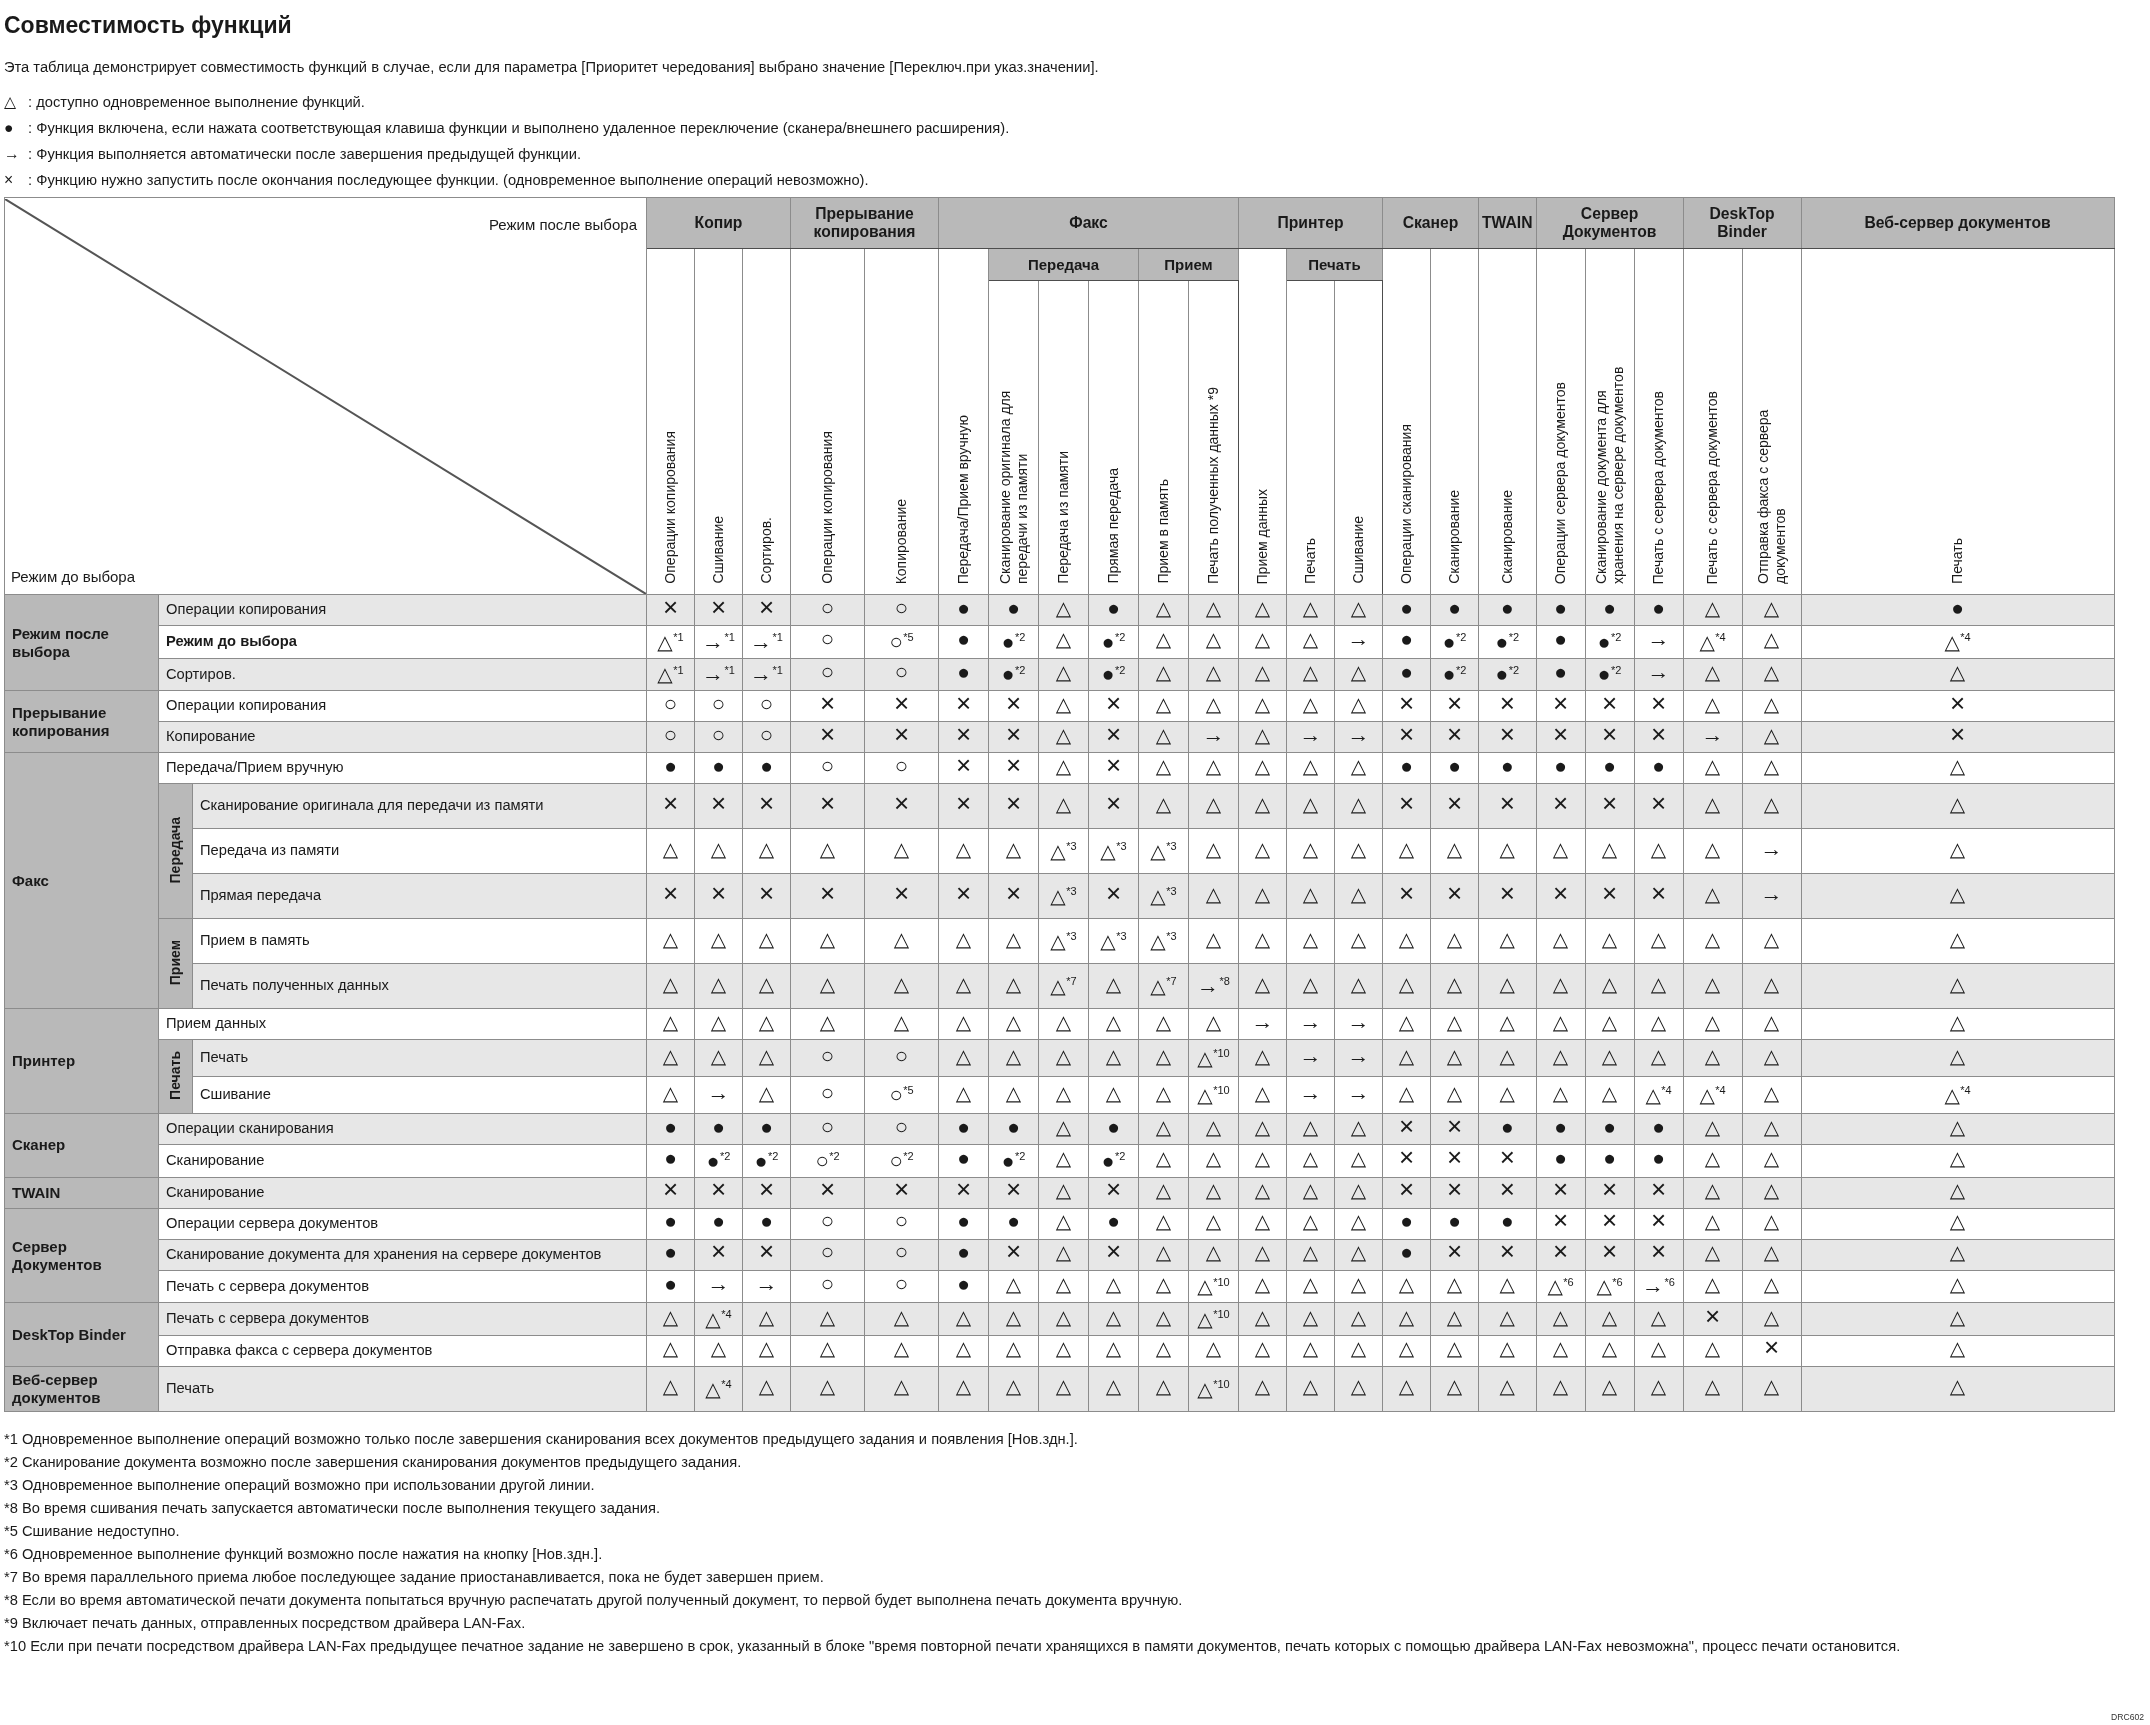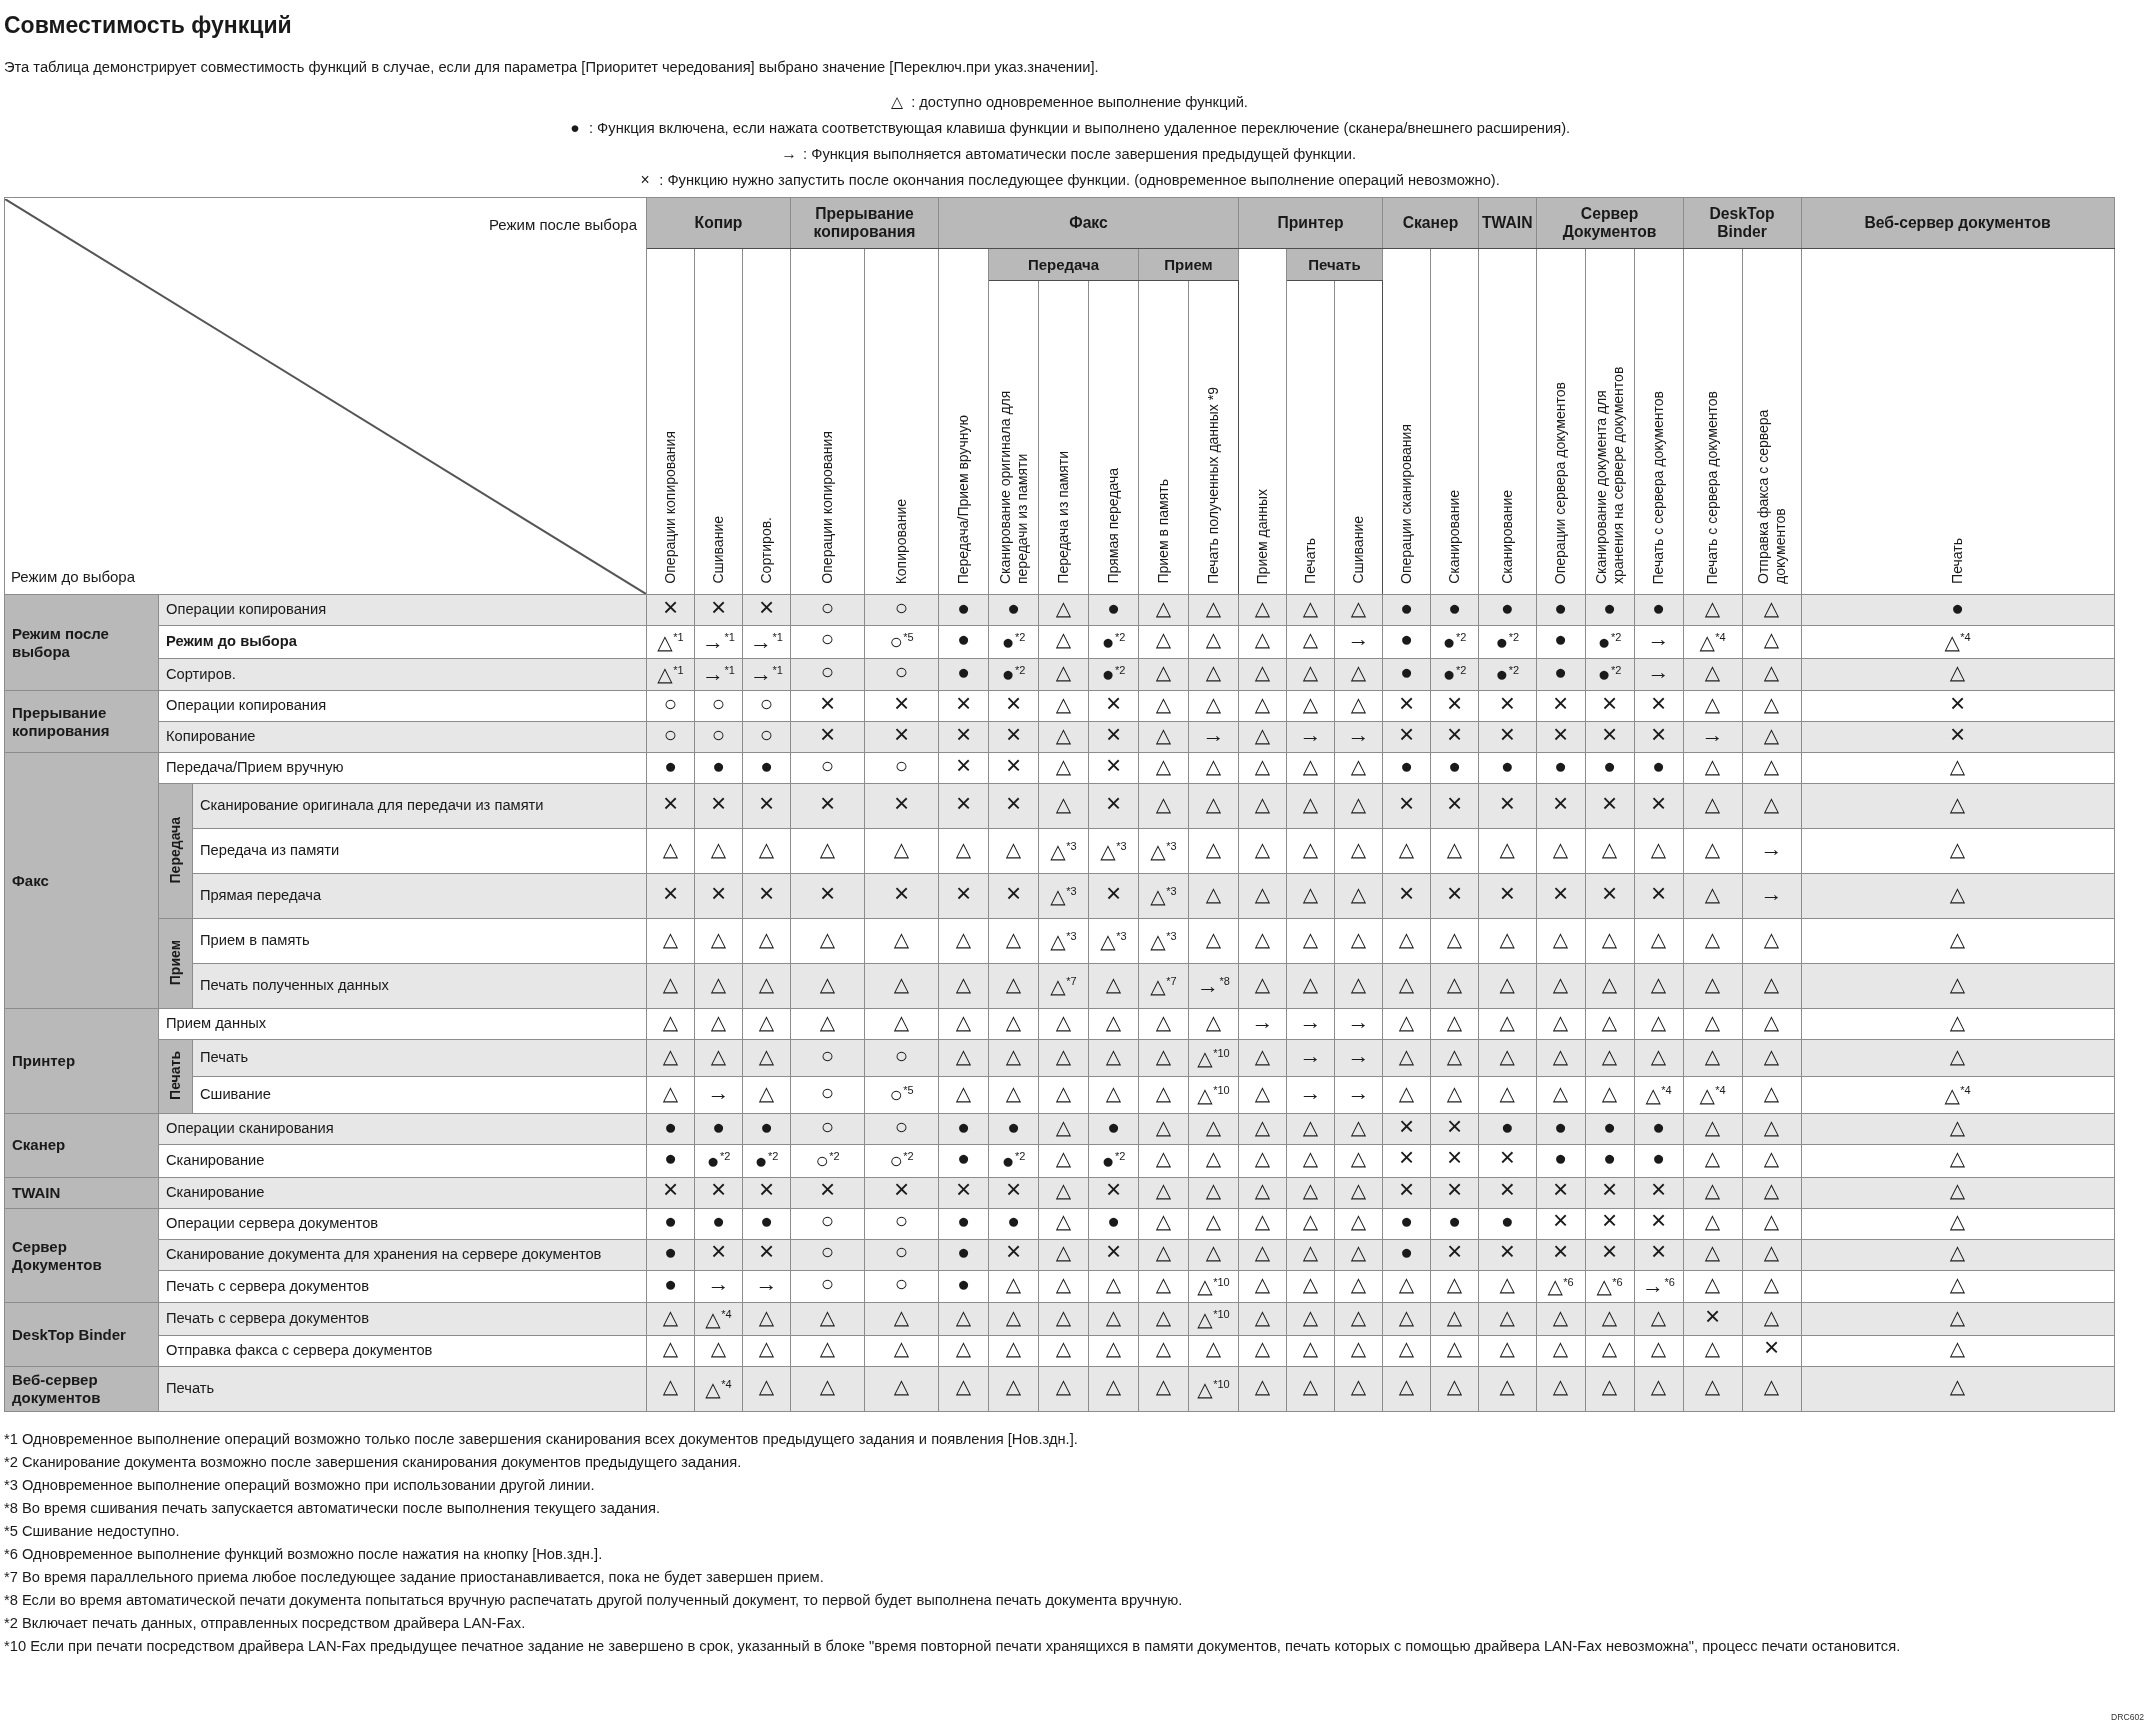--- a/index.html
+++ b/index.html
@@ -1,21 +1,21 @@
 <!DOCTYPE html>
 <html style="font-size:8px"><head>
 <meta charset="utf-8">
 <style>
   html,body{margin:0;padding:0;overflow:hidden;}
   body{width:2151px;height:1725px;background:#fff;color:#1a1a1a;
        font-family:"Liberation Sans", sans-serif;position:relative;}
   .page{padding:9px 20px 0 4px;box-sizing:border-box;}
   h1{font-size:23px;margin:3px 0 20px 0;font-weight:bold;}
   .intro{font-size:14.7px;margin:0 0 17px 0;}
-  .legend-line{font-size:14.7px;margin:0 0 8px 0;text-align:center;}
+  .legend-line{font-size:14.7px;margin:0 0 8px 0;}
   .lsym{display:inline-block;width:20px;font-size:15.7px;}
 
   table{border-collapse:collapse;table-layout:fixed;margin-top:5px;
         border:1.5px solid #4d4d4d;}
   th,td{border:0.5px solid #8c8c8c;padding:0;box-sizing:border-box;}
   .gb-l{border-left:1.5px solid #4d4d4d !important;}
   .gb-t{border-top:1.5px solid #4d4d4d !important;}
 
   thead tr:nth-child(1){height:51px;}
   thead tr:nth-child(2){height:32px;}
@@ -768,18 +768,18 @@
     </div>
   <div id="footnotes">
       <div class="footnote">*1 Одновременное выполнение операций возможно только после завершения сканирования всех документов предыдущего задания и появления [Нов.здн.].</div>
       <div class="footnote">*2 Сканирование документа возможно после завершения сканирования документов предыдущего задания.</div>
       <div class="footnote">*3 Одновременное выполнение операций возможно при использовании другой линии.</div>
       <div class="footnote">*8 Во время сшивания печать запускается автоматически после выполнения текущего задания.</div>
       <div class="footnote">*5 Сшивание недоступно.</div>
       <div class="footnote">*6 Одновременное выполнение функций возможно после нажатия на кнопку [Нов.здн.].</div>
       <div class="footnote">*7 Во время параллельного приема любое последующее задание приостанавливается, пока не будет завершен прием.</div>
       <div class="footnote">*8 Если во время автоматической печати документа попытаться вручную распечатать другой полученный документ, то первой будет выполнена печать документа вручную.</div>
-      <div class="footnote">*2 Включает печать данных, отправленных посредством драйвера LAN-Fax.</div>
+      <div class="footnote">*9 Включает печать данных, отправленных посредством драйвера LAN-Fax.</div>
       <div class="footnote">*10 Если при печати посредством драйвера LAN-Fax предыдущее печатное задание не завершено в срок, указанный в блоке "время повторной печати хранящихся в памяти документов, печать которых с помощью драйвера LAN-Fax невозможна", процесс печати остановится.</div>
     </div>
 </div>
 <div class="code">DRC602</div>
 
 
 </body></html>

